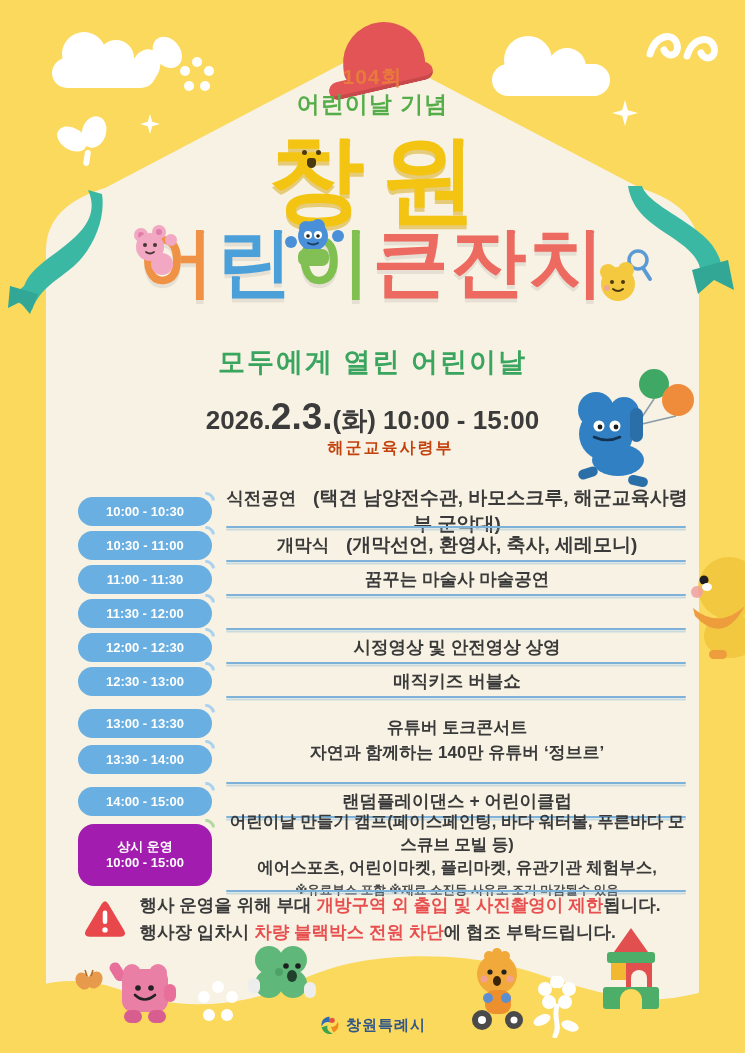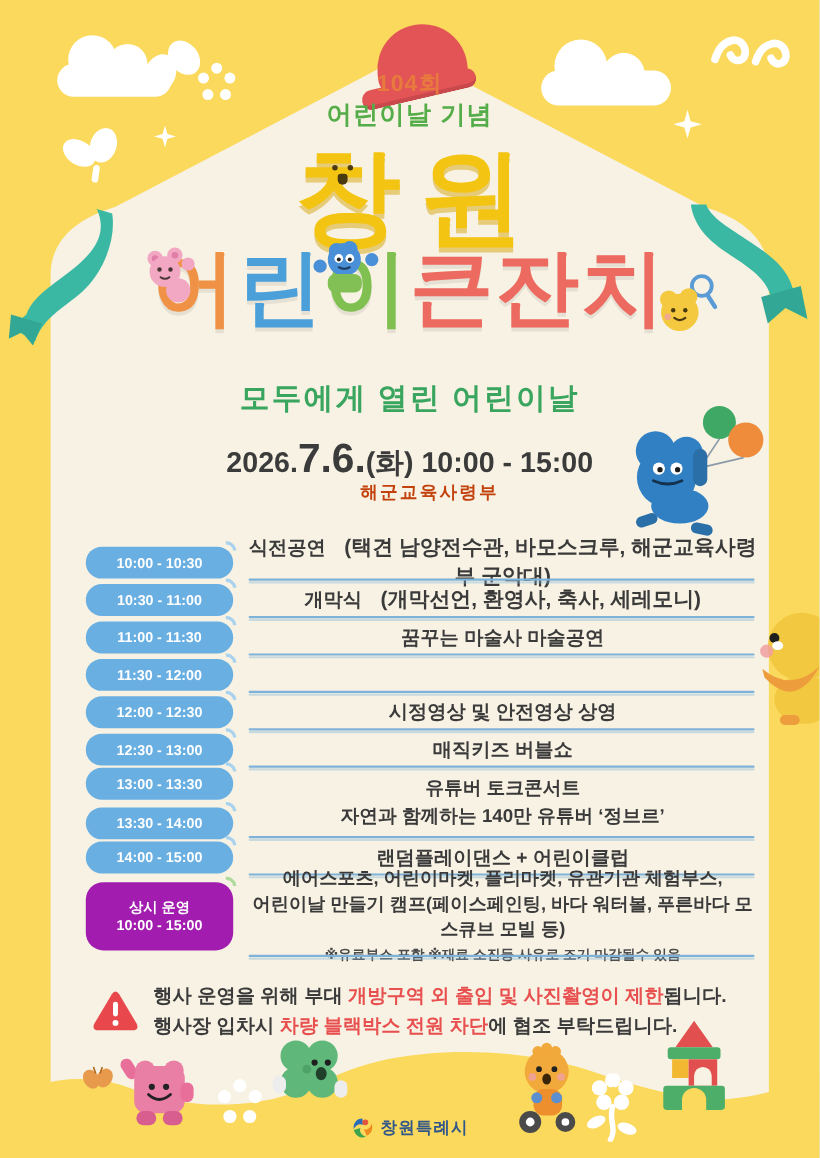--- a/index.html
+++ b/index.html
@@ -77,21 +77,21 @@
   .dateline .d-sm { font-size:26px; }
   .dateline .d-big { font-size:37px; font-weight:900; }
   .venue { position:absolute; left:0; top:438px; width:100%; text-align:center; z-index:3;
            color:#c2410c; font-size:16px; font-weight:800; letter-spacing:2px;margin-left:18px; }
 
   
   .sched { position:absolute; left:78px; top:494px; width:612px; z-index:3; }
   .srow { position:relative; display:flex; align-items:center; height:34px; }
   .srow::after { content:""; position:absolute; left:148px; right:4px; bottom:0; height:2px;
                  border-radius:2px; background:#7FB2D9; box-shadow:0 2.5px 0 rgba(127,178,217,.38); }
-  .srow.yt { height:64px; }
+  .srow.yt { height:86px; }
   .srow.always { height:74px; }
   .pill { position:relative; flex:0 0 134px; height:29px; background:#69AFE1; border-radius:16px;
           color:#fff; font-size:13px; font-weight:800; display:flex; align-items:center; justify-content:center; }
   .pill::before { content:""; position:absolute; top:-5px; right:-3px; width:12px; height:12px;
                   border:3px solid #A9D2EF; border-color:#A9D2EF transparent transparent transparent;
                   border-radius:50%; transform:rotate(40deg); }
   .pill-col { flex:0 0 134px; display:flex; flex-direction:column; gap:7px; }
   .pill-col .pill { flex:0 0 29px; }
   .pill.green { background:#a21caf; height:62px; flex-direction:column; line-height:1.25; }
   .pill.green::before { border-color:#AEDA9C transparent transparent transparent; }
@@ -208,21 +208,21 @@
       <circle cx="16" cy="36" r="2" fill="#4a3a10"></circle>
         <circle cx="27" cy="36" r="2" fill="#4a3a10"></circle>
       <path d="M17 43 Q22 47 27 43" stroke="#4a3a10" stroke-width="2" fill="none" stroke-linecap="round"></path>
       <circle cx="11" cy="42" r="3" fill="#F0A0A0" opacity=".8"></circle>
     </svg>
   </div>
 
   <div class="subtitle">모두에게 열린 어린이날</div>
 
   <div class="dateline">
-    <span class="d-sm">2026.</span><span class="d-big">7.6.</span><span class="d-sm">(화) 10:00 - 15:00</span>
+    <span class="d-sm">2026.</span><span class="d-big">2.3.</span><span class="d-sm">(화) 10:00 - 15:00</span>
   </div>
   <div class="venue">해군교육사령부</div>
 
   <svg class="abs" style="left:566px; top:368px; z-index:3;" width="135" height="138" viewBox="0 0 135 138">
     <circle cx="88" cy="16" r="15" fill="#3FA864"></circle>
     <circle cx="112" cy="32" r="16" fill="#EE8C3C"></circle>
     <line x1="88" y1="31" x2="74" y2="52" stroke="#8a9aa8" stroke-width="1.5"></line>
     <line x1="110" y1="48" x2="76" y2="56" stroke="#8a9aa8" stroke-width="1.5"></line>
     <circle cx="30" cy="42" r="18" fill="#3180C4"></circle>
     <circle cx="58" cy="44" r="15" fill="#3180C4"></circle>
@@ -285,22 +285,22 @@
     <div class="srow">
       <div class="pill">14:00 - 15:00</div>
       <div class="ev"><span>랜덤플레이댄스 + 어린이클럽</span></div>
     </div>
     <div class="srow always">
       <div class="pill green">
         <div>상시 운영</div>
         <div>10:00 - 15:00</div>
       </div>
       <div class="ev booth">
+        <div>어린이날 만들기 캠프(페이스페인팅, 바다 워터볼, 푸른바다 모스큐브 모빌 등)</div>
         <div>에어스포츠, 어린이마켓, 플리마켓, 유관기관 체험부스,</div>
-        <div>어린이날 만들기 캠프(페이스페인팅, 바다 워터볼, 푸른바다 모스큐브 모빌 등)</div>
         <span class="note">※유료부스 포함 ※재료 소진등 사유로 조기 마감될수 있음</span>
       </div>
     </div>
   </div>
 
   <div class="notice">
     <svg width="42" height="38" viewBox="0 0 50 44">
       <path d="M21 4 Q25 -2 29 4 L48 36 Q51 43 43 43 L7 43 Q-1 43 2 36 Z" fill="#E8484C"></path>
       <rect x="22.3" y="12" width="5.4" height="16" rx="2.7" fill="#fff"></rect>
       <circle cx="25" cy="35" r="3.2" fill="#fff"></circle>

